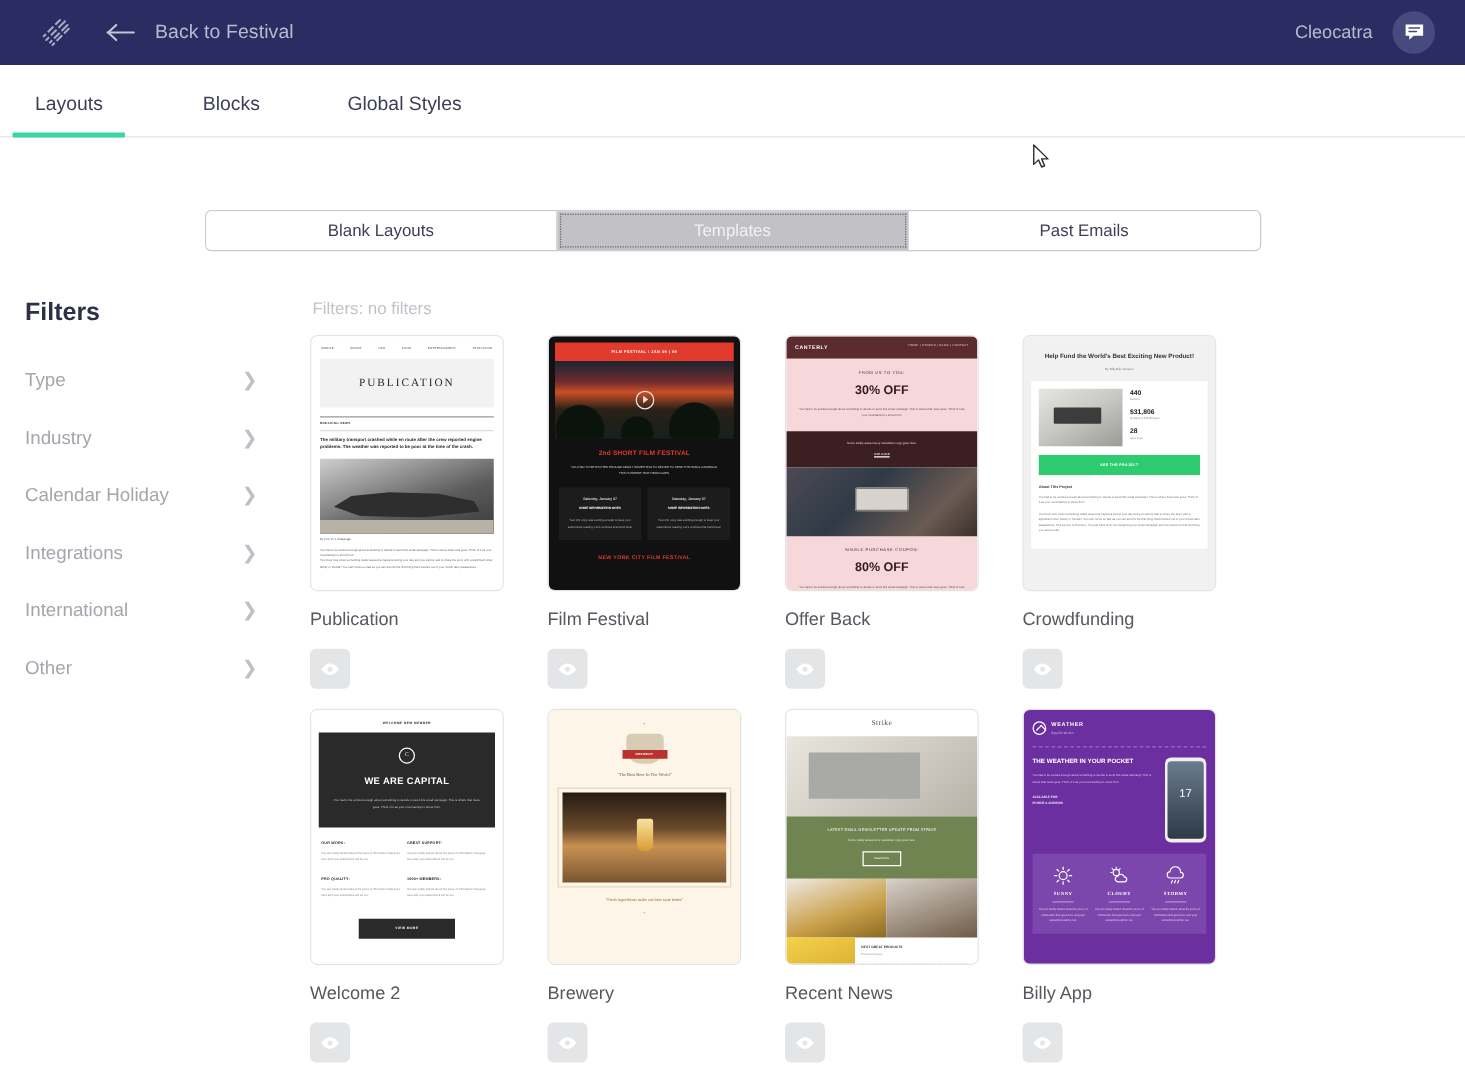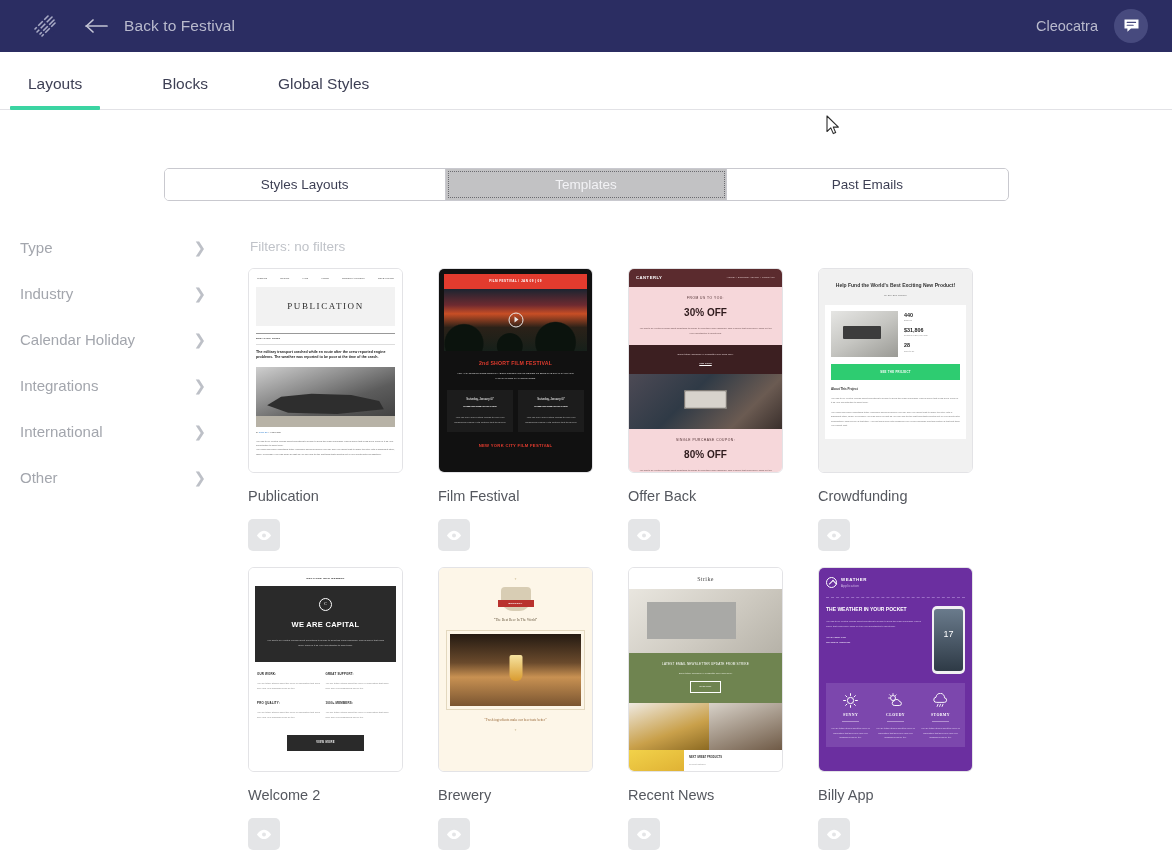--- a/index.html
+++ b/index.html
@@ -284,29 +284,30 @@
 </div>
 
 <div class="tabbar">
   <div class="tab active"><span>Layouts</span></div>
   <div class="tab"><span>Blocks</span></div>
   <div class="tab"><span>Global Styles</span></div>
 </div>
 
 <div class="seg-wrap">
   <div class="seg">
-    <div class="seg-item">Styles Layouts</div>
+    <div class="seg-item">Blank Layouts</div>
     <div class="seg-item selected">Templates</div>
     <div class="seg-item">Past Emails</div>
   </div>
 </div>
 
 <div class="content">
 
   <div class="sidebar">
+    <h2 class="filters-title">Filters</h2>
 
     <div class="filter-row">
       <span class="filter-label">Type</span>
       <span class="chev">❯</span>
     </div>
     <div class="filter-row">
       <span class="filter-label">Industry</span>
       <span class="chev">❯</span>
     </div>
     <div class="filter-row">

